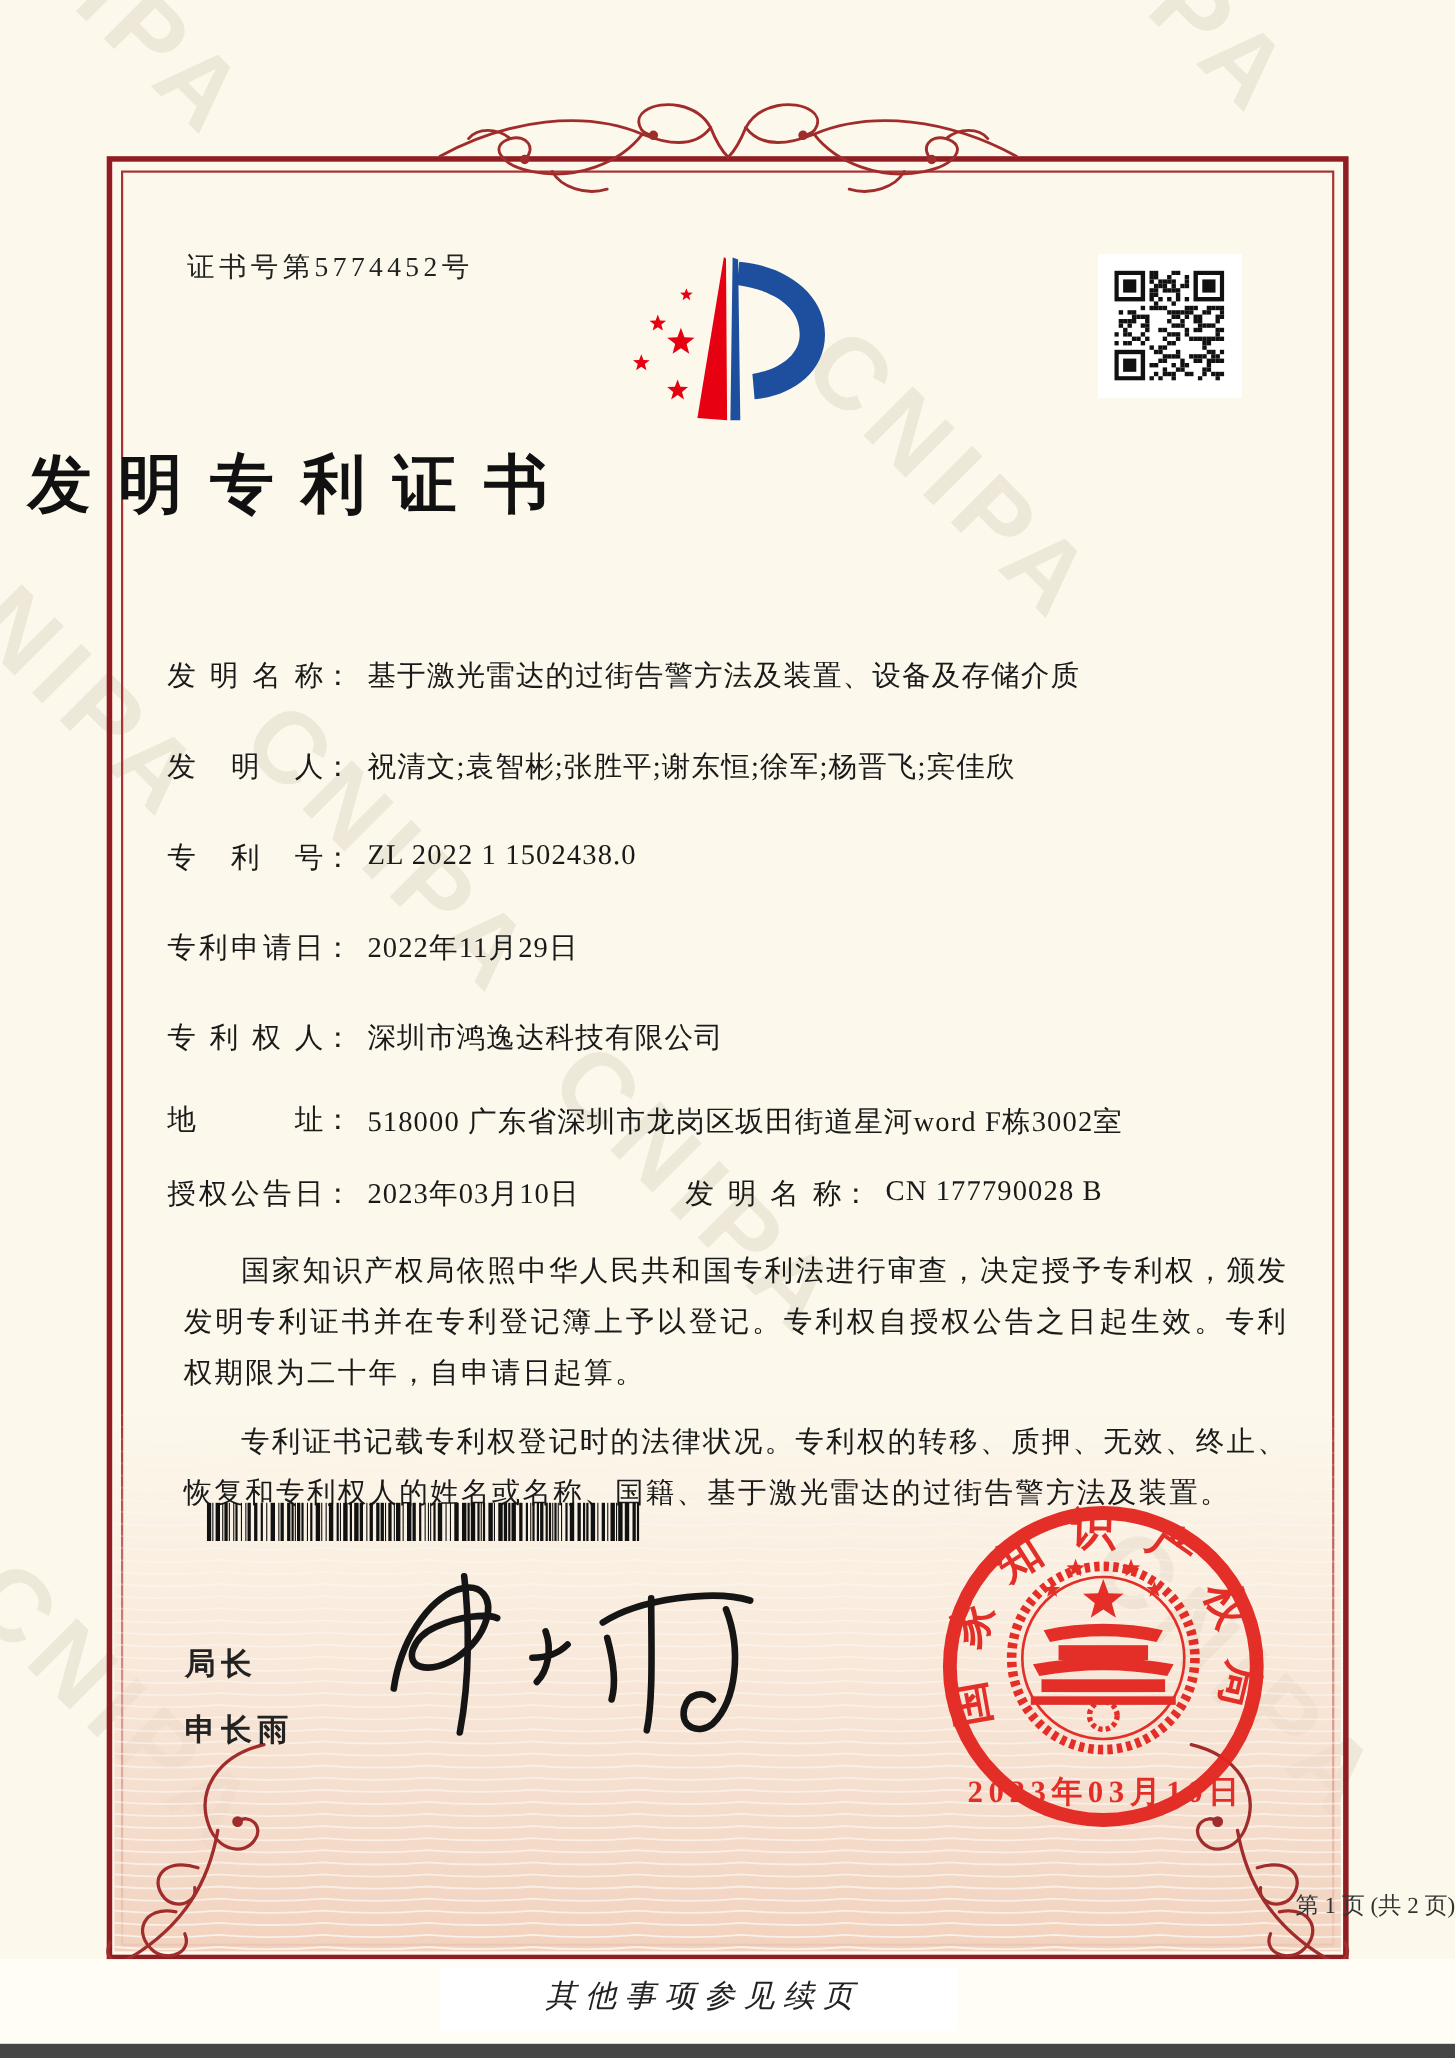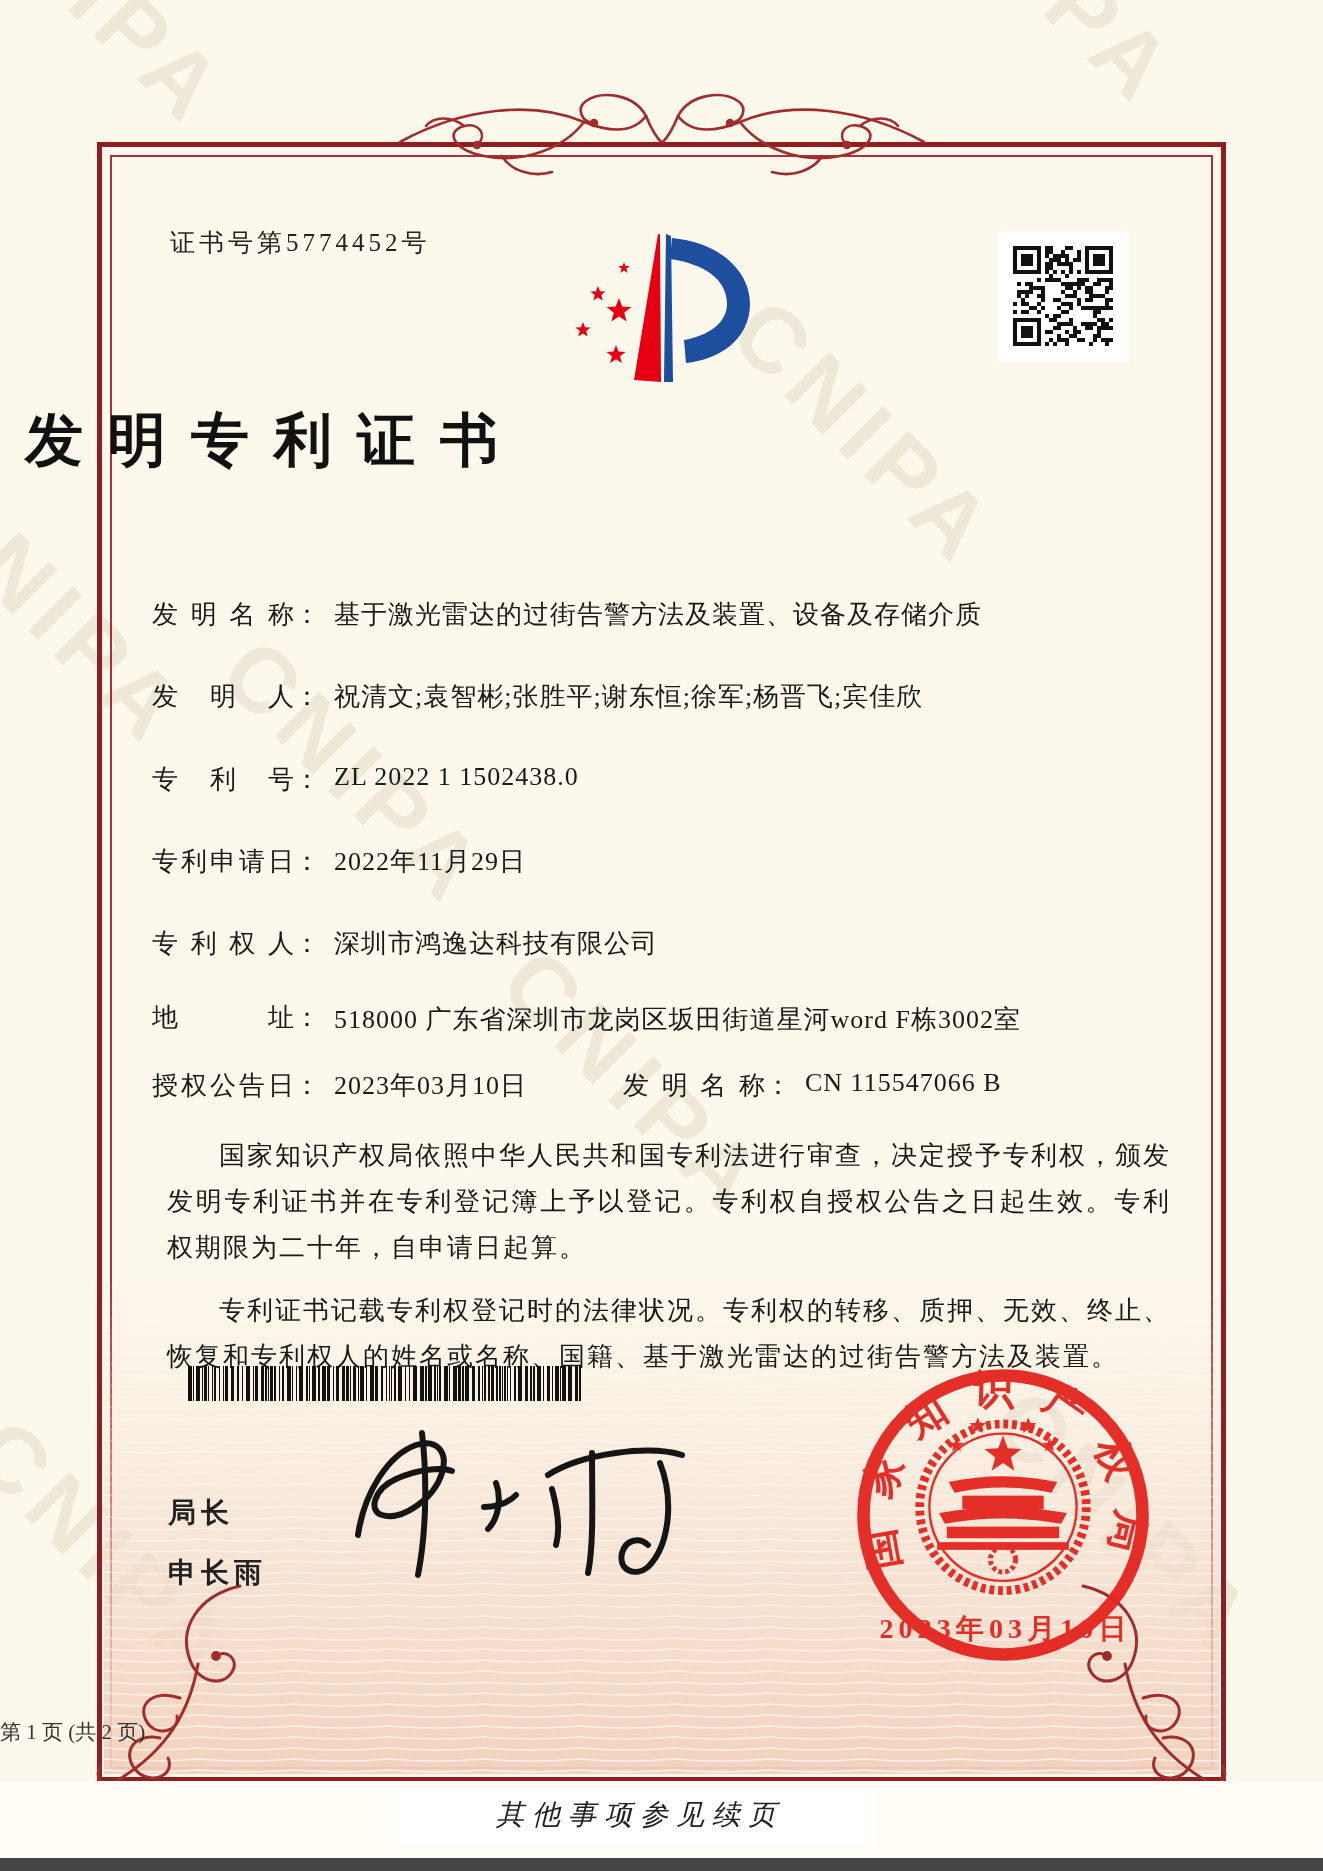--- a/index.html
+++ b/index.html
@@ -29,21 +29,21 @@
   .row .val.wrap{white-space:normal;max-width:760px;line-height:40px;}
   .grant2{margin-left:96px;}
   .paras{position:absolute;left:150px;top:1116px;width:1038px;font-size:26px;line-height:46px;
       letter-spacing:2px;text-align:justify;}
   .paras p{margin:17px;text-indent:2em;}
   .barcode{position:absolute;left:188px;top:1366px;width:395px;height:35px;}
   .dir-title{position:absolute;left:168px;top:1494px;font-family:"Liberation Sans","DejaVu Sans",sans-serif;
       font-weight:bold;font-size:28px;letter-spacing:5px;color:#222;}
   .dir-name{position:absolute;left:168px;top:1554px;font-family:"Liberation Sans","DejaVu Sans",sans-serif;
       font-weight:bold;font-size:28px;letter-spacing:5px;color:#222;}
-  .pageinfo{position:absolute;left:0;top:1718px;width:1323px;text-align:left;font-size:21px;color:#333;}
+  .pageinfo{position:absolute;left:0;top:1718px;width:1323px;text-align:right;font-size:21px;color:#333;}
   .bottom-strip{position:absolute;left:0;top:1781px;width:1323px;height:77px;background:#fffdf5;}
   .note-bg{position:absolute;left:400px;top:1788px;width:470px;height:58px;background:#ffffff;}
   .cont-note{position:absolute;left:0;top:1796px;width:1280px;text-align:center;font-size:28px;
       letter-spacing:8px;color:#222;font-style:italic;}
   .dark-band{position:absolute;left:0;top:1858px;width:1323px;height:13px;background:#454545;}
   .qr-box{position:absolute;left:998px;top:231px;width:131px;height:131px;background:#fff;}
   .qr{position:absolute;left:1013px;top:246px;}
   svg{display:block;}
 </style>
 </head>
@@ -371,21 +371,21 @@
   <div class="row" style="top:844px">
     <span class="lbl">专利申请日</span><span class="col">：</span><span class="val">2022年11月29日</span>
   </div>
   <div class="row" style="top:926px">
     <span class="lbl">专利权人</span><span class="col">：</span><span class="val">深圳市鸿逸达科技有限公司</span>
   </div>
   <div class="row" style="top:1000px">
     <span class="lbl">地址</span><span class="col">：</span><span class="val wrap">518000 广东省深圳市龙岗区坂田街道星河word F栋3002室</span>
   </div>
   <div class="row" style="top:1068px">
-    <span class="lbl">授权公告日</span><span class="col">：</span><span class="val">2023年03月10日</span><span class="lbl grant2">发明名称</span><span class="col">：</span><span class="val">CN 115547066 B</span>
+    <span class="lbl">授权公告日</span><span class="col">：</span><span class="val">2023年03月10日</span><span class="lbl grant2">发明名称</span><span class="col">：</span><span class="val">CN 177790028 B</span>
   </div>
 
   <div class="paras">
     <p>国家知识产权局依照中华人民共和国专利法进行审查，决定授予专利权，颁发发明专利证书并在专利登记簿上予以登记。专利权自授权公告之日起生效。专利权期限为二十年，自申请日起算。</p>
     <p>专利证书记载专利权登记时的法律状况。专利权的转移、质押、无效、终止、恢复和专利权人的姓名或名称、国籍、基于激光雷达的过街告警方法及装置。</p>
   </div>
 
   <svg class="barcode" id="barcode">
       <rect x="0" y="0" width="4" height="35" fill="#111"></rect>
       <rect x="5" y="0" width="1" height="35" fill="#111"></rect>

